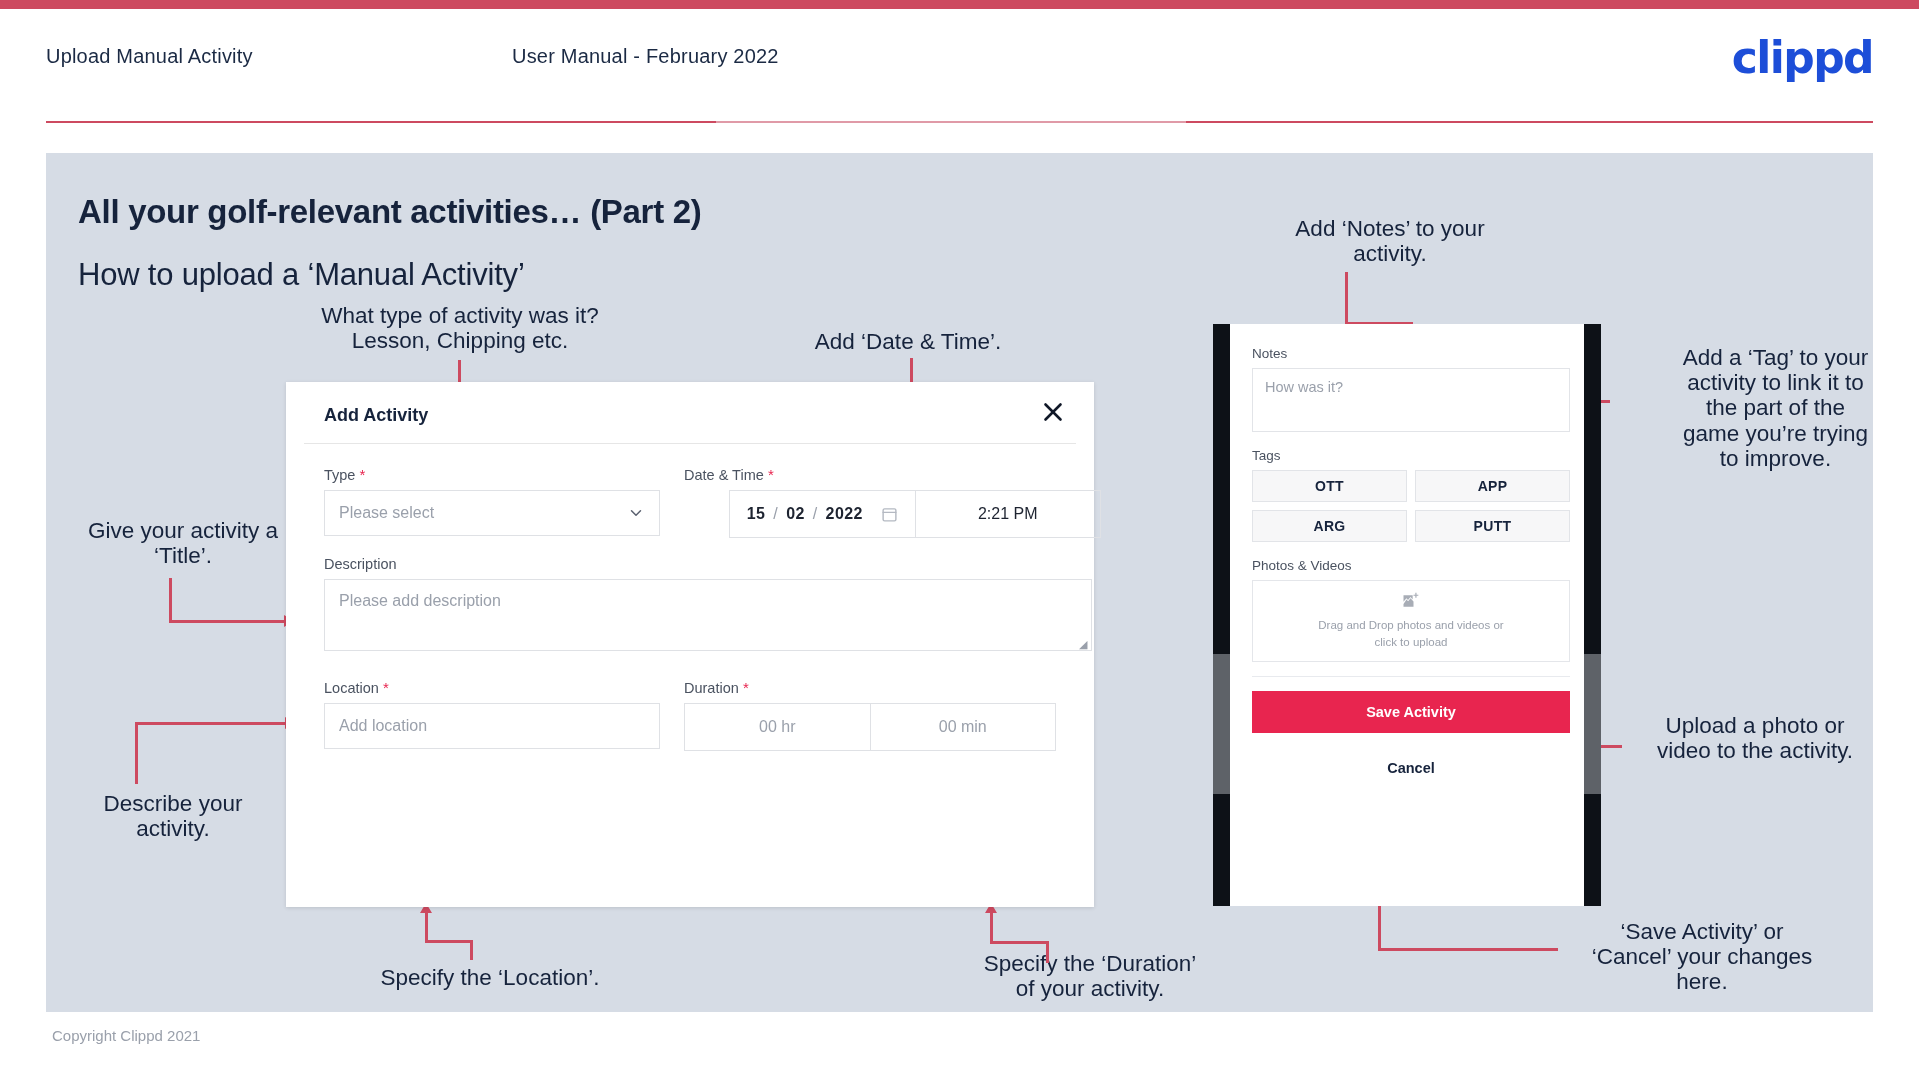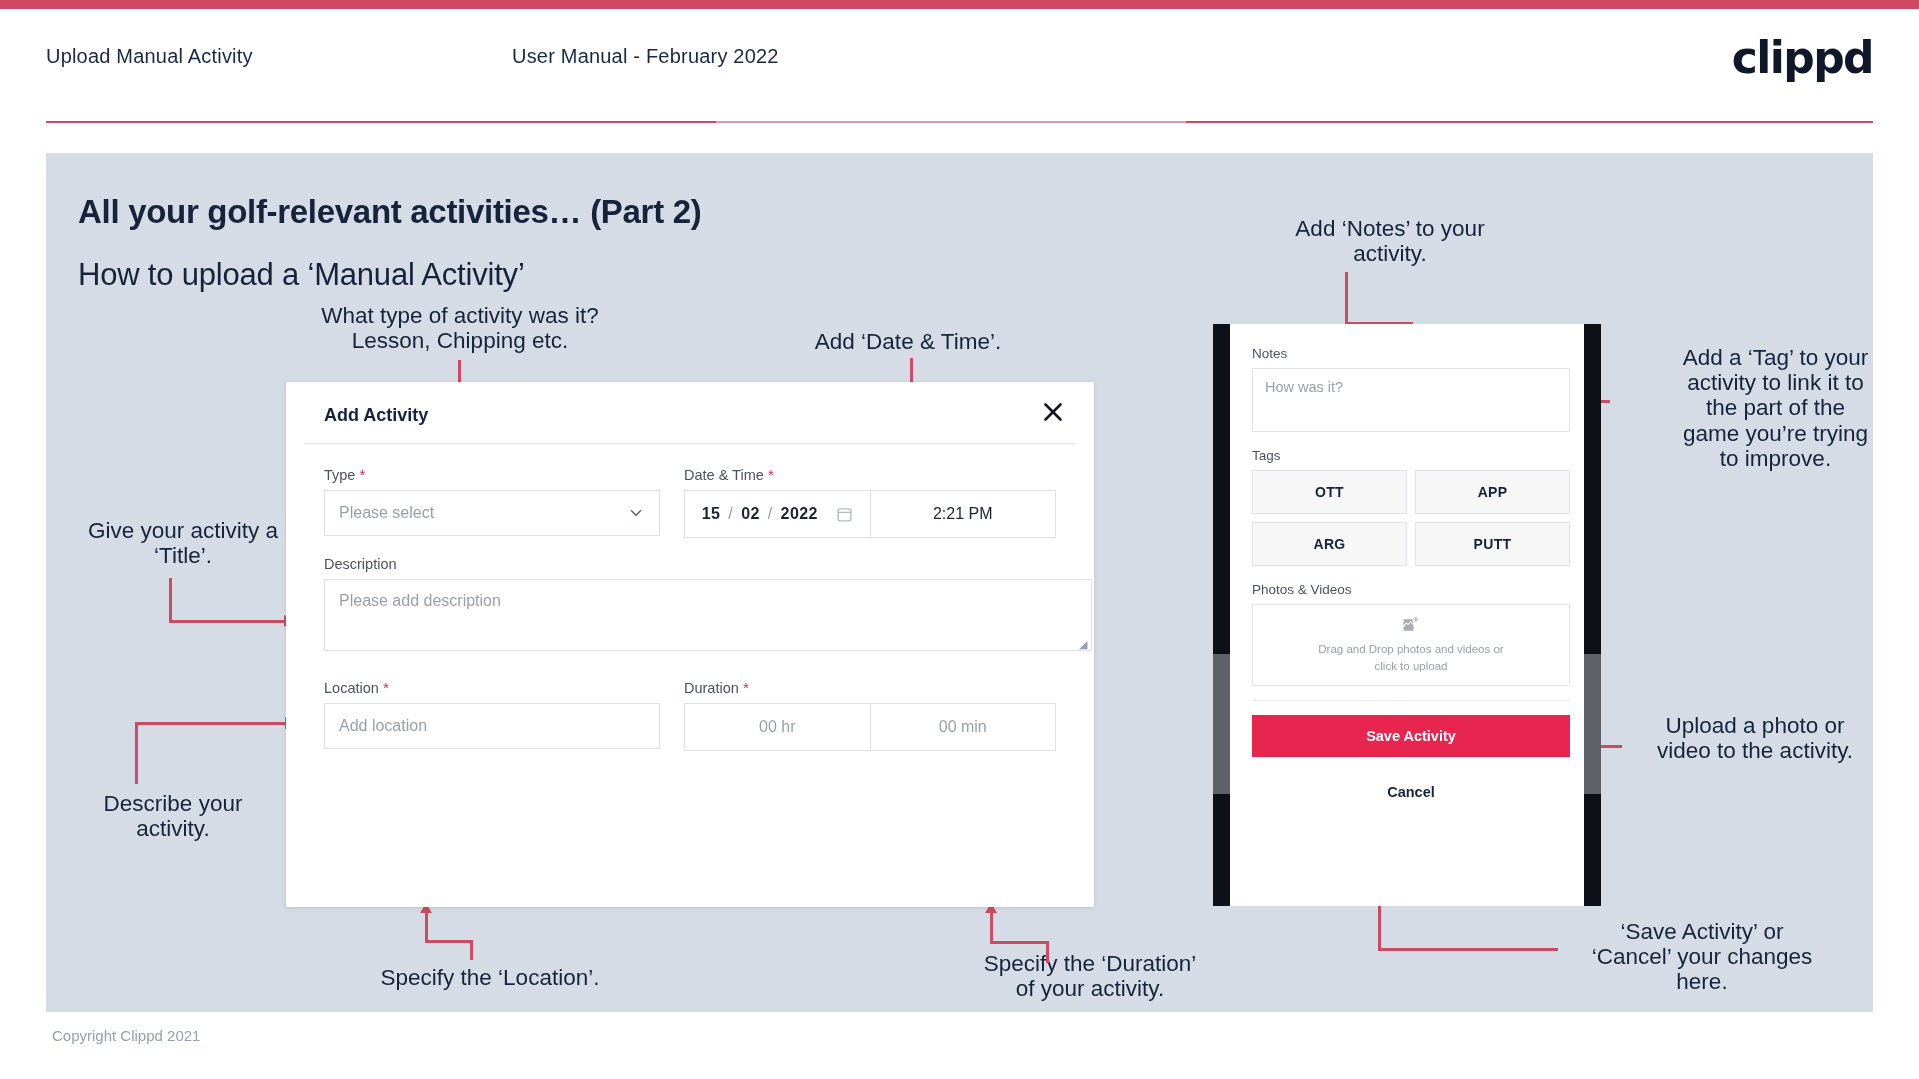--- a/index.html
+++ b/index.html
@@ -18,21 +18,21 @@
   .hdr-title {
     position: absolute; left: 46px; top: 45px;
     font-size: 20px; color: #1b2a44; font-weight: 400; letter-spacing: .2px;
   }
   .hdr-sub {
     position: absolute; left: 512px; top: 45px;
     font-size: 20px; color: #1b2a44; font-weight: 400; letter-spacing: .2px;
   }
   .logo {
     position: absolute; right: 46px; top: 36px;
-    font-size: 44px; font-weight: 700; color: #0f172a;
+    font-size: 44px; font-weight: 700; color: #1d4ed8;
     letter-spacing: -1.6px; line-height: 1;
     font-family: "DejaVu Sans", sans-serif;
   }
   .hdr-rule {
     position: absolute; left: 46px; top: 121px; width: 1827px; height: 2px;
     background: #cd4a60;
   }
   .hdr-rule.light { background: #e09aa7; }
 
   
@@ -102,21 +102,21 @@
   .col-r { width: 372px; }
 
   .input {
     height: 46px; border: 1px solid #dfe1e5; background: #fff;
     display: flex; align-items: center; padding: 0 14px;
     font-size: 16px; color: #9aa0ab;
   }
   .input.select { justify-content: space-between; }
   .chev { color: #5b6170; display: flex; align-items: center; }
 
-  .date-wrap { display: flex; width: 372px; border: 1px solid #dfe1e5; }
+  .date-wrap { display: flex; width: 372px; border: 1px solid #dfe1e5; margin-left: 45px; }
   .date-cell {
     flex: 1; height: 46px; display: flex; align-items: center;
     justify-content: center; gap: 8px;
     font-size: 16px; color: #1d2330; font-weight: 700; letter-spacing: .4px;
     border-right: 1px solid #dfe1e5;
   }
   .date-cell .sl { color: #9aa0ab; font-weight: 400; }
   .cal-ico { margin-left: 10px; color: #b4b9c2; display: flex; }
   .time-cell {
     flex: 1; height: 46px; display: flex; align-items: center; justify-content: center;
@@ -162,21 +162,21 @@
   }
   .p-label { font-size: 13.5px; color: #4a5260; margin-bottom: 7px; }
   .p-notes {
     height: 64px; border: 1px solid #e2e4e8; padding: 10px 12px;
     font-size: 14.5px; color: #9aa0ab;
   }
   .tags-grid {
     display: grid; grid-template-columns: 1fr 1fr; gap: 8px; margin-bottom: 4px;
   }
   .tag {
-    height: 44px; border: 1px solid #e2e4e8; background: #f7f7f8;
+    height: 32px; border: 1px solid #e2e4e8; background: #f7f7f8;
     display: flex; align-items: center; justify-content: center;
     font-size: 14px; font-weight: 700; color: #16233c; letter-spacing: .3px;
   }
   .drop {
     border: 1px solid #e4e6ea; height: 82px; display: flex;
     flex-direction: column; align-items: center; justify-content: center; gap: 6px;
   }
   .drop-ico { color: #a8adb6; display: flex; }
   .drop-txt { font-size: 11.5px; color: #9aa0ab; text-align: center; line-height: 1.5; }
   .p-divider { height: 1px; background: #e8eaee; margin: 14px 0 14px 0; }

